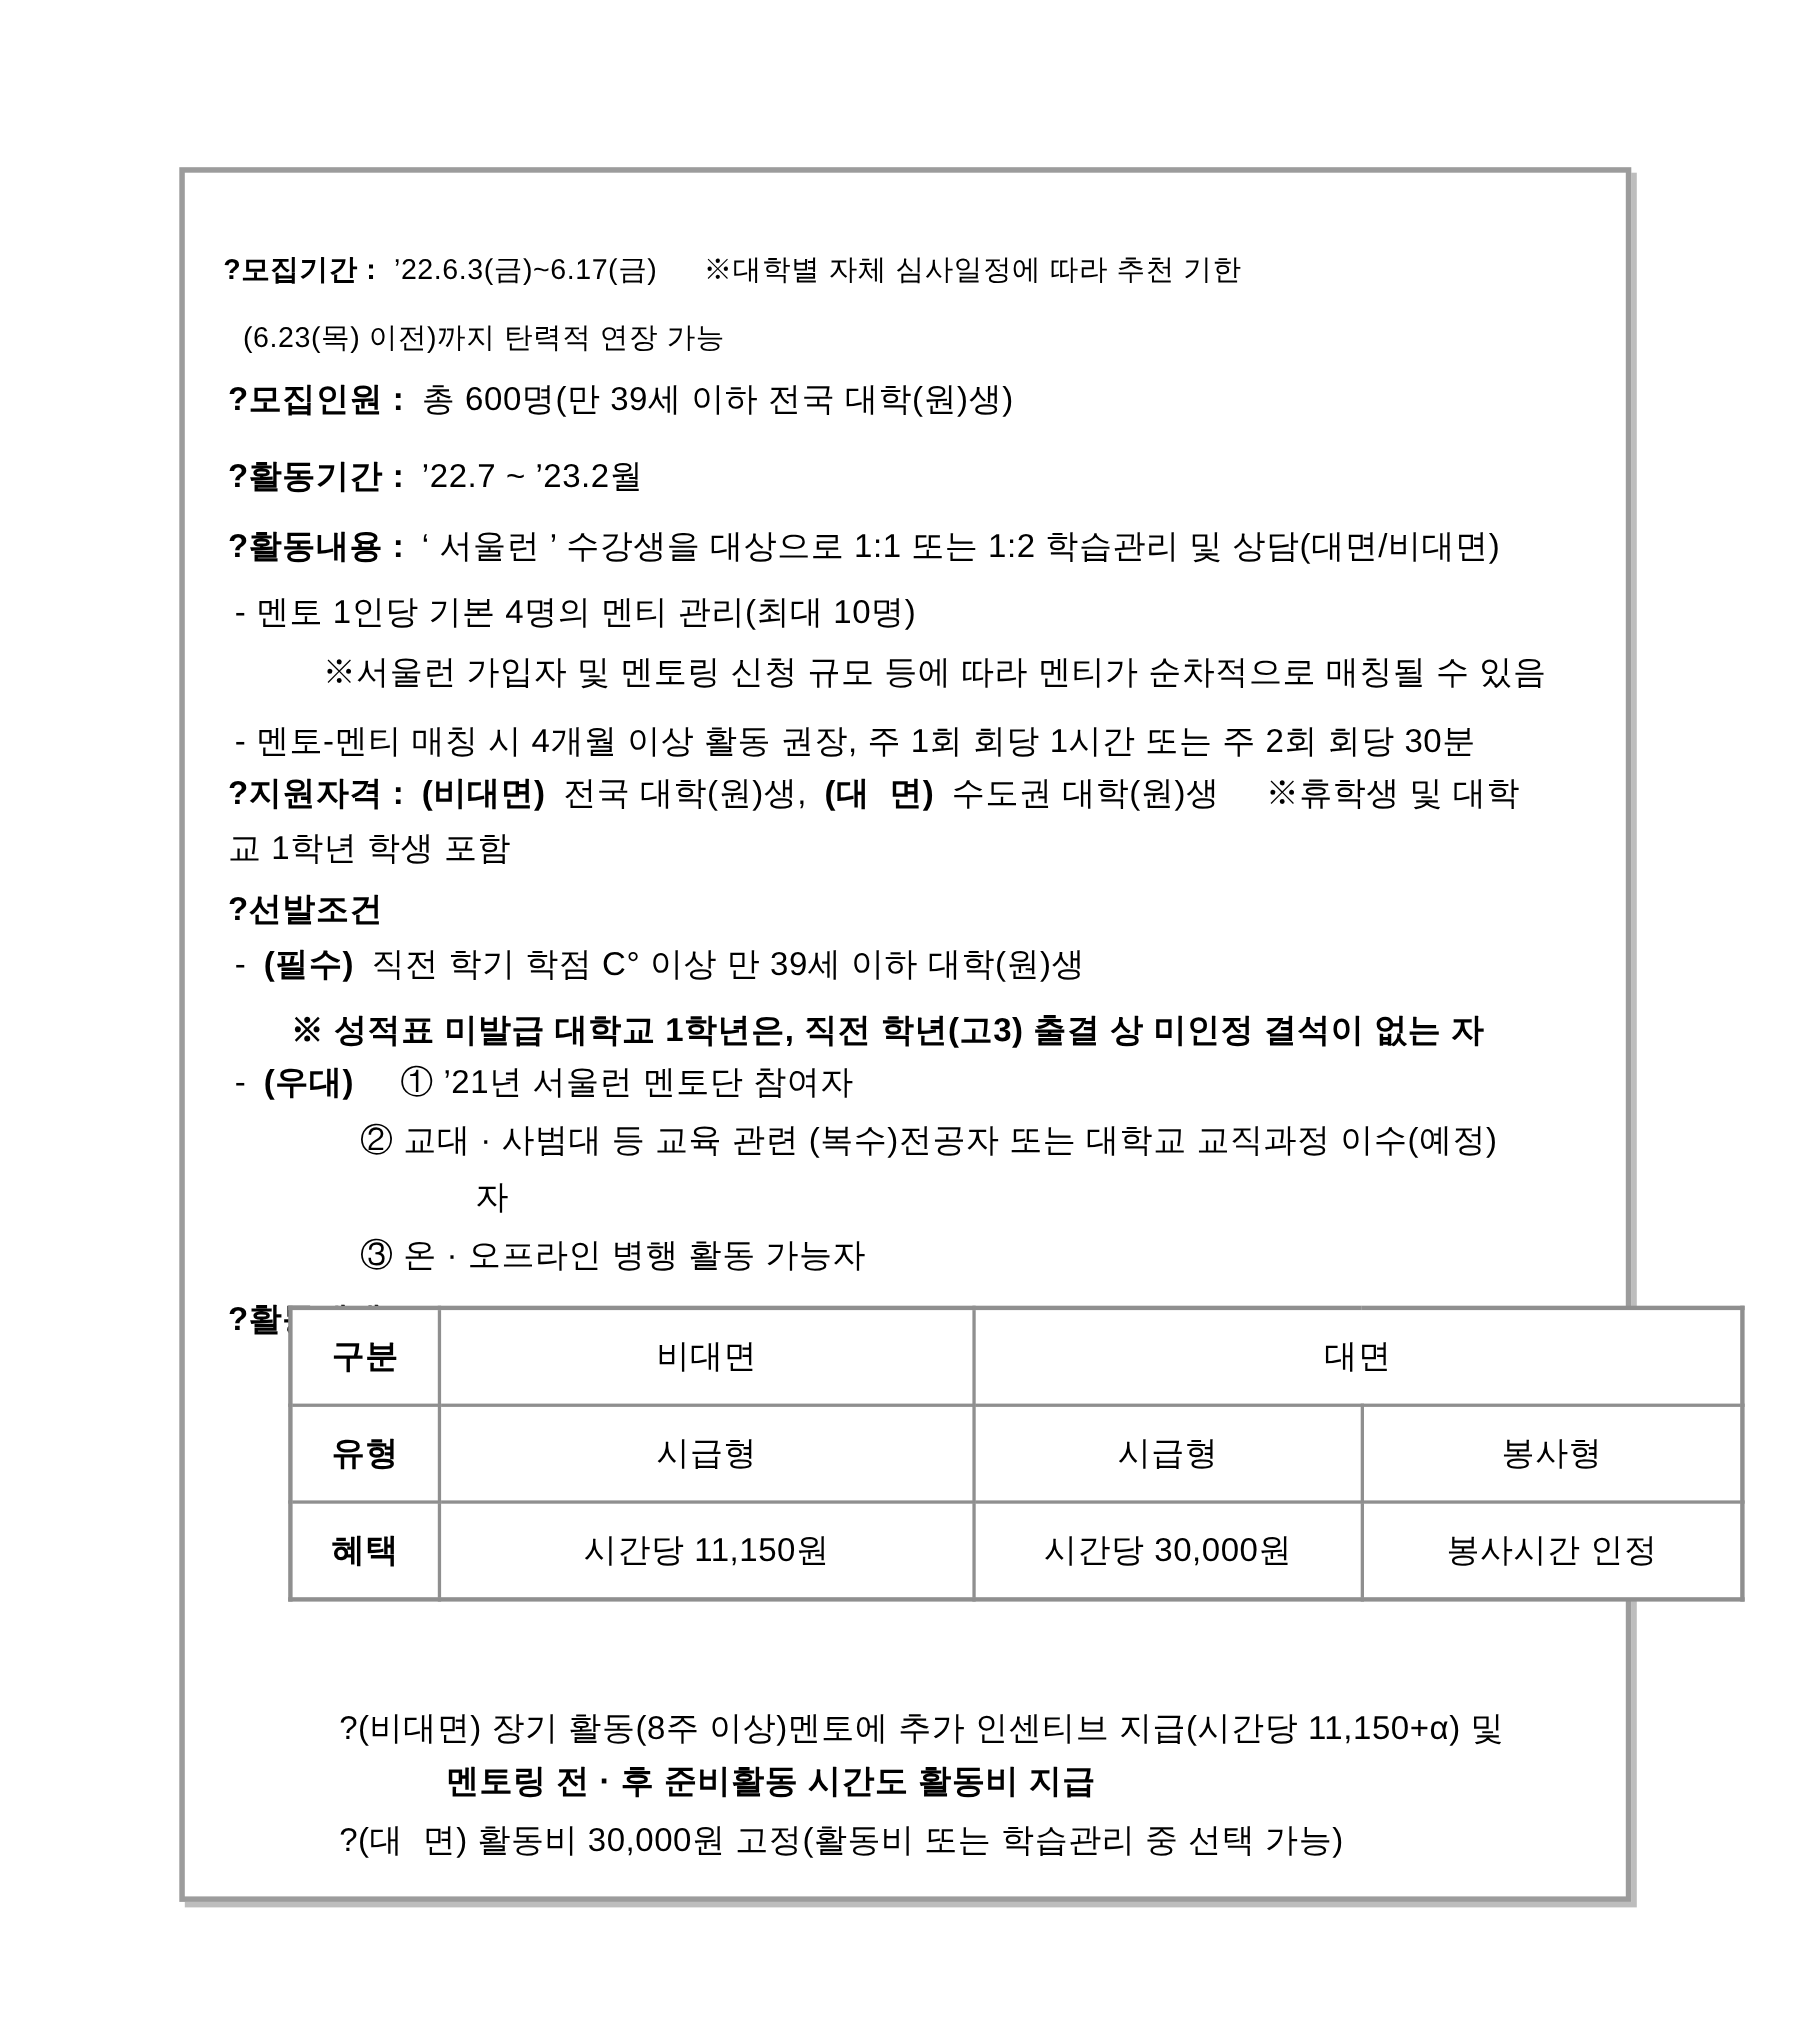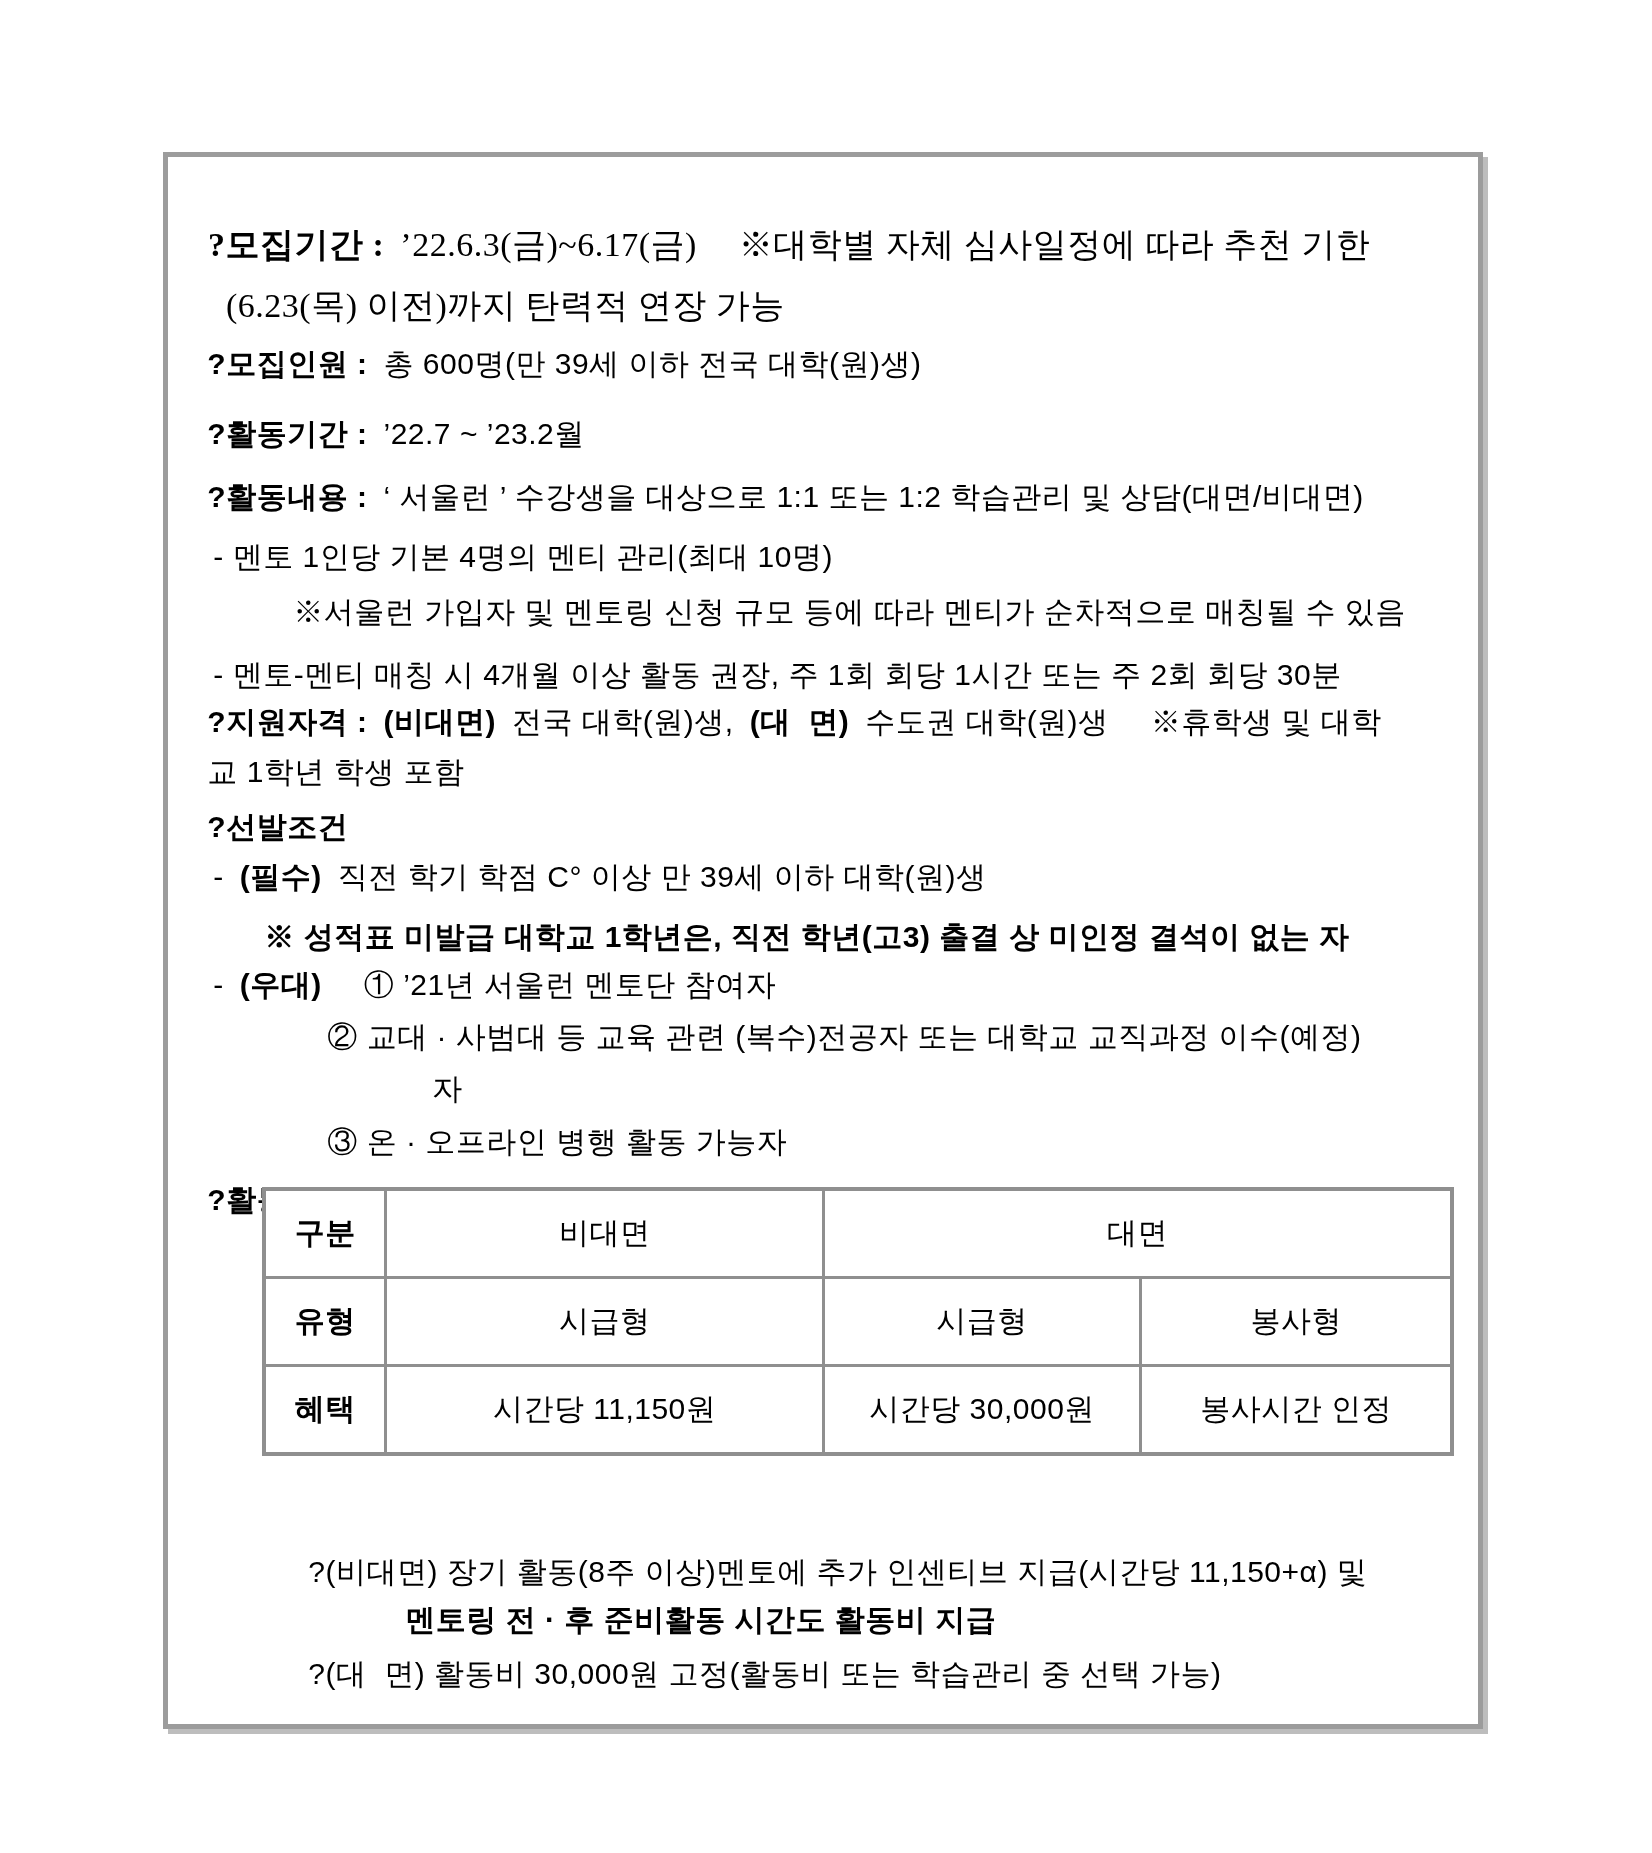--- a/index.html
+++ b/index.html
@@ -20,30 +20,30 @@
     background: #ffffff;
   }
   .ln {
     position: absolute;
     white-space: pre;
     font-size: 30px;
     line-height: 36px;
     letter-spacing: 0.5px;
     color: #000000;
   }
-  .serif { font-family: Liberation Serif, serif; font-size: 34px; }
+  .serif { font-family: Liberation Sans, sans-serif; font-size: 26px; }
   .bold { font-weight: bold; }
   .gap-md { margin-left: 16px; }
   .gap-lg { margin-left: 42px; }
   .benefit-table {
     position: absolute;
     left: 94px; top: 1030px;
     border-collapse: collapse;
     table-layout: fixed;
-    width: 1192px;
+    width: 1324px;
     border: 4px solid #8f8f8f;
   }
   .benefit-table td {
     border: 3px solid #8f8f8f;
     height: 85px;
     text-align: center;
     vertical-align: middle;
     font-size: 30px;
     letter-spacing: 0.5px;
     padding: 0;

